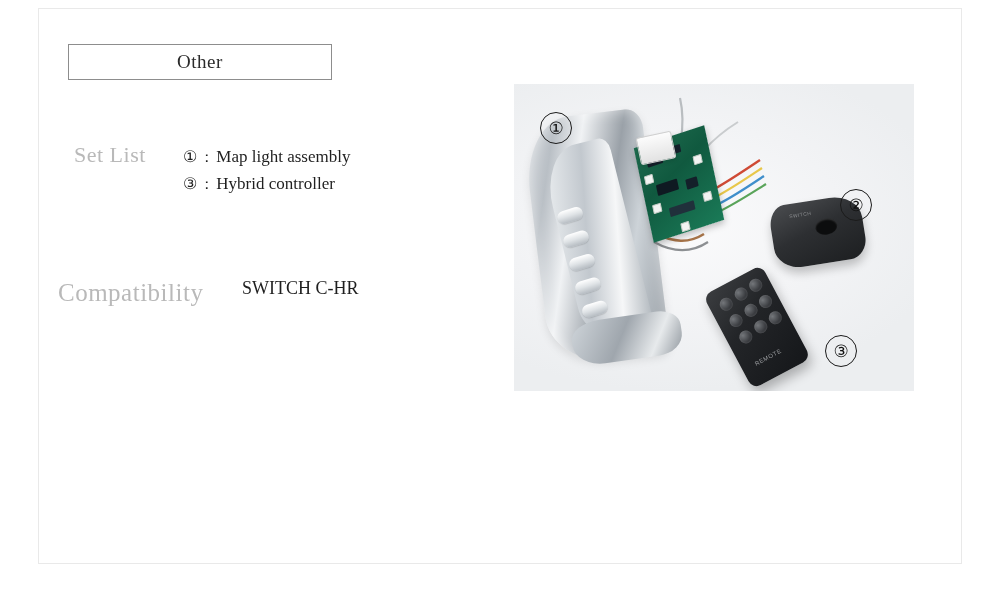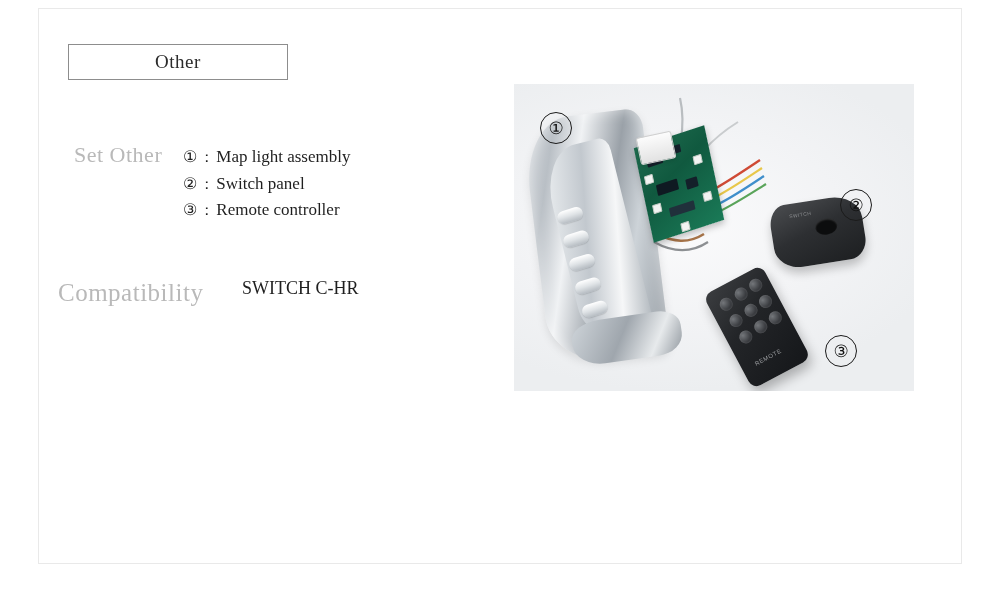--- a/index.html
+++ b/index.html
@@ -28,21 +28,21 @@
     height: 556px;
     border: 1px solid #e9e9e9;
     box-sizing: border-box;
     background: #ffffff;
   }
   
   .title-box {
     position: absolute;
     left: 68px;
     top: 44px;
-    width: 220px;
+    width: 264px;
     height: 36px;
     border: 1px solid #8d8d8d;
     box-sizing: border-box;
     display: flex;
     align-items: center;
     justify-content: center;
   }
   .title-box .title-text {
     font-family: "Liberation Serif", serif;
     font-size: 19px;
@@ -312,32 +312,29 @@
 </head>
 <body>
 
 <div class="page">
   <div class="frame"></div>
 
   <div class="title-box">
     <span class="title-text">Other</span>
   </div>
 
-  <div class="label-setlist">Set Other</div>
+  <div class="label-setlist">Set List</div>
   <div class="label-compat">Compatibility</div>
 
   <div class="setlist">
     <div class="row">
       <span class="num">①</span><span class="sep">：</span><span>Map light assembly</span>
     </div>
     <div class="row">
-      <span class="num">②</span><span class="sep">：</span><span>Switch panel</span>
-    </div>
-    <div class="row">
-      <span class="num">③</span><span class="sep">：</span><span>Remote controller</span>
+      <span class="num">③</span><span class="sep">：</span><span>Hybrid controller</span>
     </div>
   </div>
 
   <div class="compat">
     <div>SWITCH C-HR</div>
   </div>
 
   <div class="photo">
     <div class="photo-inner"></div>
 

